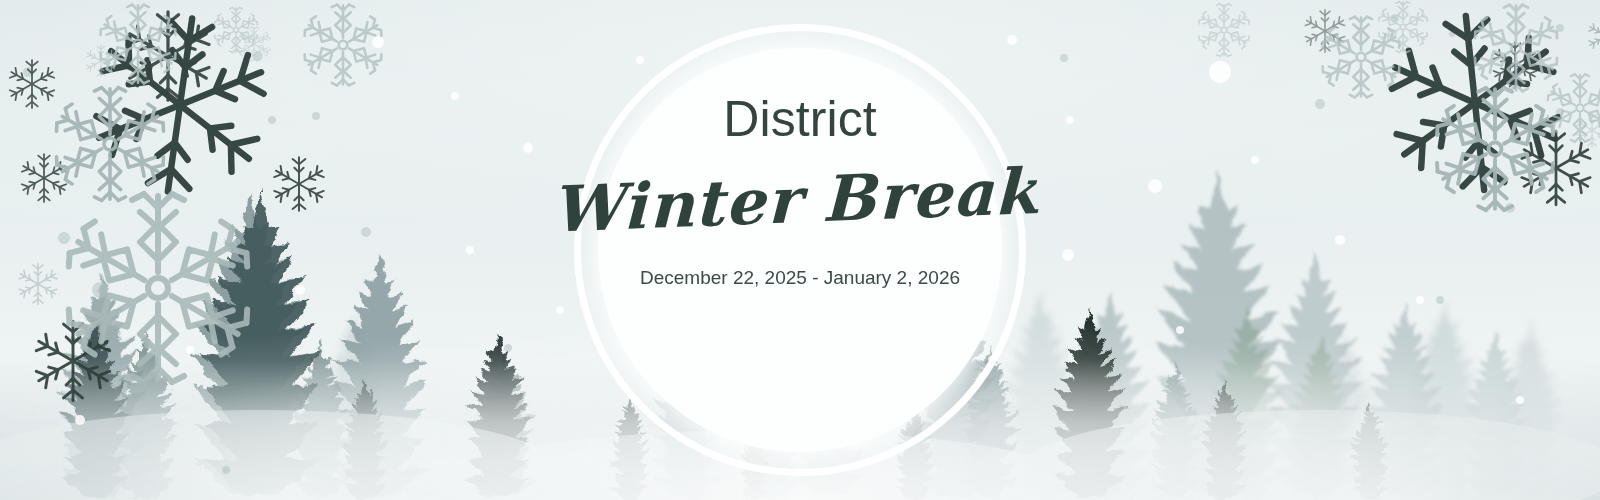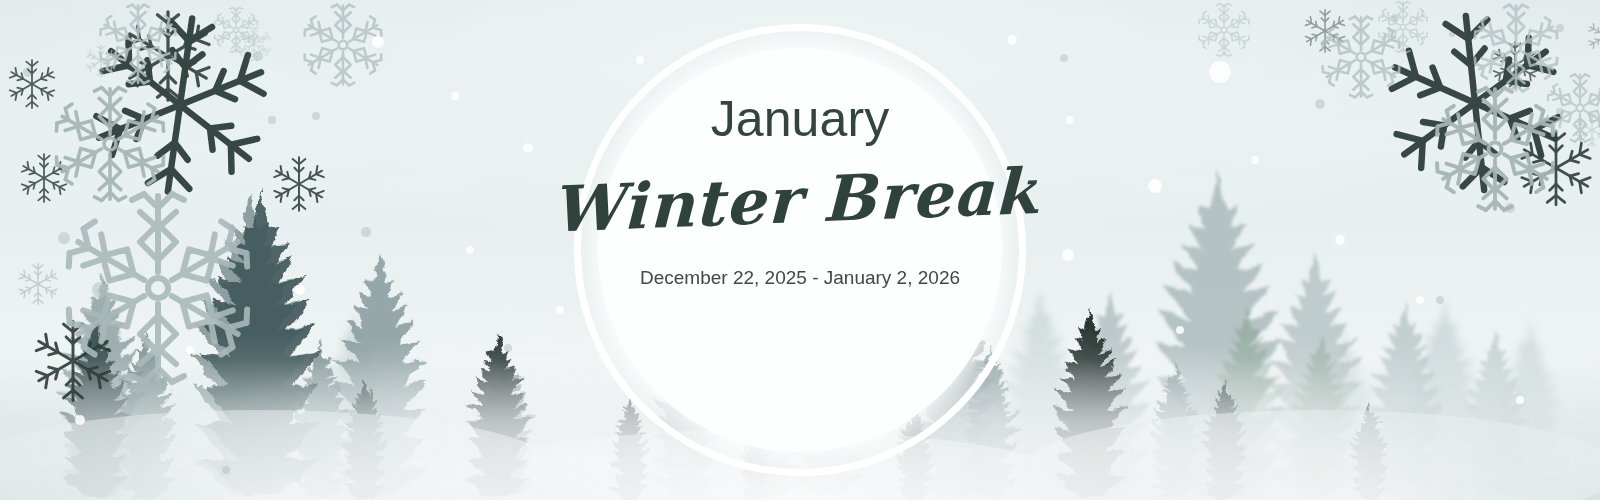--- a/index.html
+++ b/index.html
@@ -424,19 +424,19 @@
       <use href="#fl-ornate" x="1196" y="2" width="56" height="56" stroke="#bac8c9" opacity="0.6"></use>
       <use href="#fl-simple" x="1586" y="16" width="40" height="40" stroke="#9cadae" opacity="0.8"></use>
       <use href="#fl-simple" x="1574" y="112" width="36" height="36" stroke="#b6c4c5" opacity="0.6"></use>
     </svg>
   </div>
 
   <div class="badge">
     <div class="badge-ring"></div>
     <div class="badge-disc"></div>
     <div class="badge-content">
-      <div class="headline">January</div>
+      <div class="headline">District</div>
       <div class="script">Winter Break</div>
       <div class="dates">December 22, 2025 - January 2, 2026</div>
     </div>
   </div>
 
 </div>
 
 </body></html>

